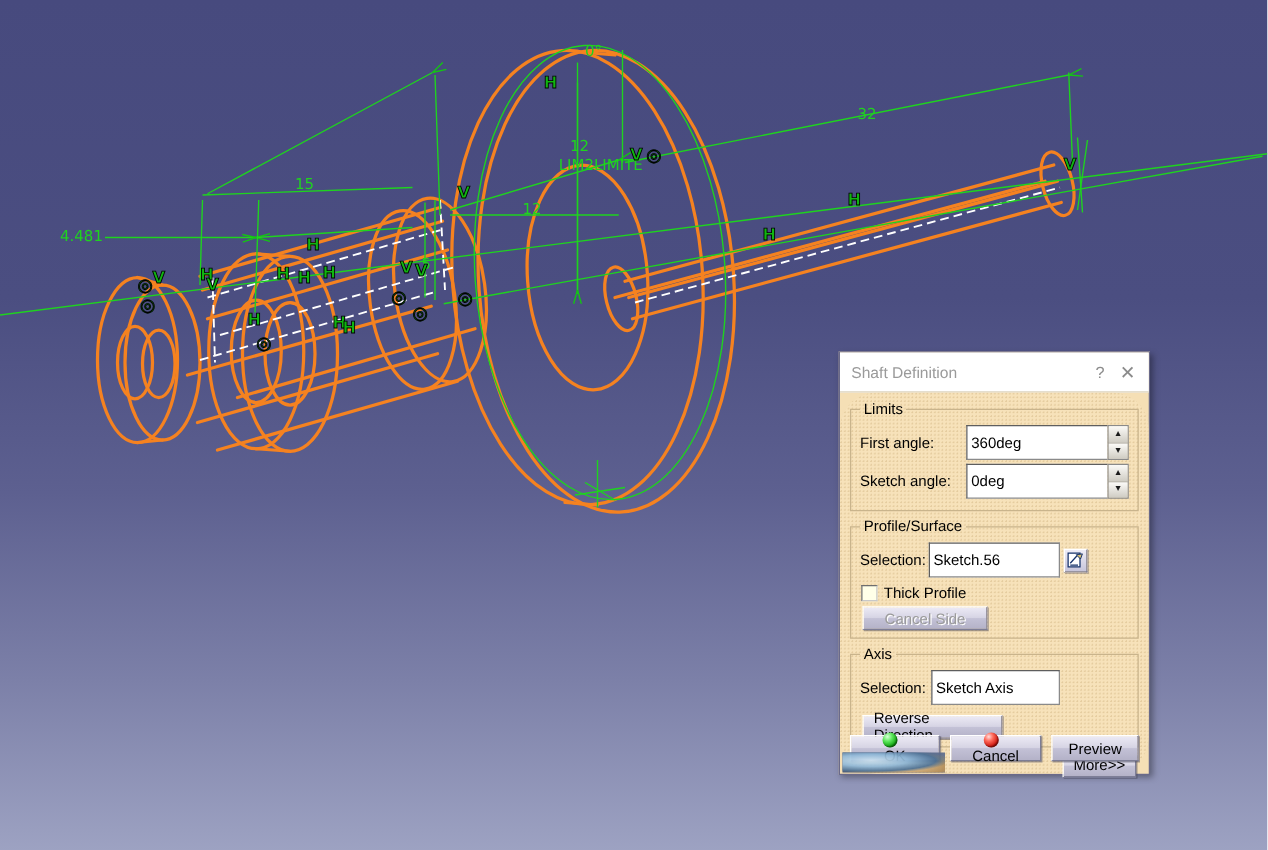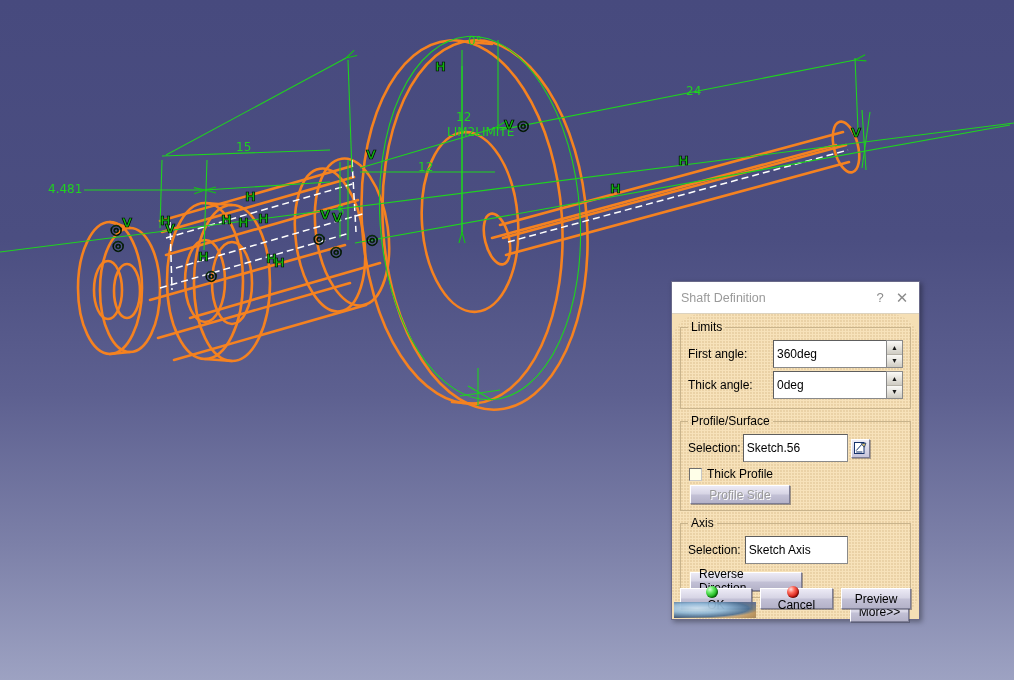--- a/index.html
+++ b/index.html
@@ -322,21 +322,21 @@
         <path d="M468,386 L492,400"></path>
       </g>
     </svg>
 
     <div class="cad-label" style="left:48px;  top:182px;">4.481</div>
     <div class="cad-label" style="left:236px; top:140px;">15</div>
     <div class="cad-label" style="left:337px; top:204px;">5</div>
     <div class="cad-label" style="left:468px; top:34px;">0°</div>
     <div class="cad-label" style="left:456px; top:110px;">12</div>
     <div class="cad-label" style="left:418px; top:160px;">12</div>
-    <div class="cad-label" style="left:686px; top:84px;">24</div>
+    <div class="cad-label" style="left:686px; top:84px;">32</div>
 
     <div class="cad-label" style="left:447px; top:125px;">LIM2LIMITE</div>
 
     <div class="sym" style="left:435px; top:60px;">H</div>
     <div class="sym" style="left:678px; top:154px;">H</div>
     <div class="sym" style="left:610px; top:182px;">H</div>
     <div class="sym" style="left:245px; top:190px;">H</div>
     <div class="sym" style="left:221px; top:213px;">H</div>
     <div class="sym" style="left:238px; top:216px;">H</div>
     <div class="sym" style="left:258px; top:212px;">H</div>
@@ -380,21 +380,21 @@
           <span class="spinwrap">
             <span class="field">360deg</span>
             <span class="spin">
               <div>▲</div>
               <div>▼</div>
             </span>
           </span>
         </div>
 
         <div class="row">
-          <span class="lbl">Thick angle:</span>
+          <span class="lbl">Sketch angle:</span>
           <span class="spinwrap">
             <span class="field">0deg</span>
             <span class="spin">
               <div>▲</div>
               <div>▼</div>
             </span>
           </span>
         </div>
       </fieldset>
 
@@ -412,21 +412,21 @@
               <path d="M8.0,2.8 L11.4,6.2 L12.9,2.1 Z" fill="#d8c070" stroke="#16326b" stroke-width="0.8"></path>
             </svg>
           </span>
         </div>
 
         <div class="chkrow">
           <span class="chkbox"></span>
           <span class="lbl">Thick Profile</span>
         </div>
 
-        <div class="btn disabled" style="width:100px; margin-left:2px;">Profile Side</div>
+        <div class="btn disabled" style="width:100px; margin-left:2px;">Cancel Side</div>
       </fieldset>
 
       <fieldset class="grp">
         <legend>Axis</legend>
 
         <div class="row">
           <span class="lbl">Selection:</span>
           <span class="field" style="width:103px; margin-left:4px;">Sketch Axis</span>
         </div>
 

